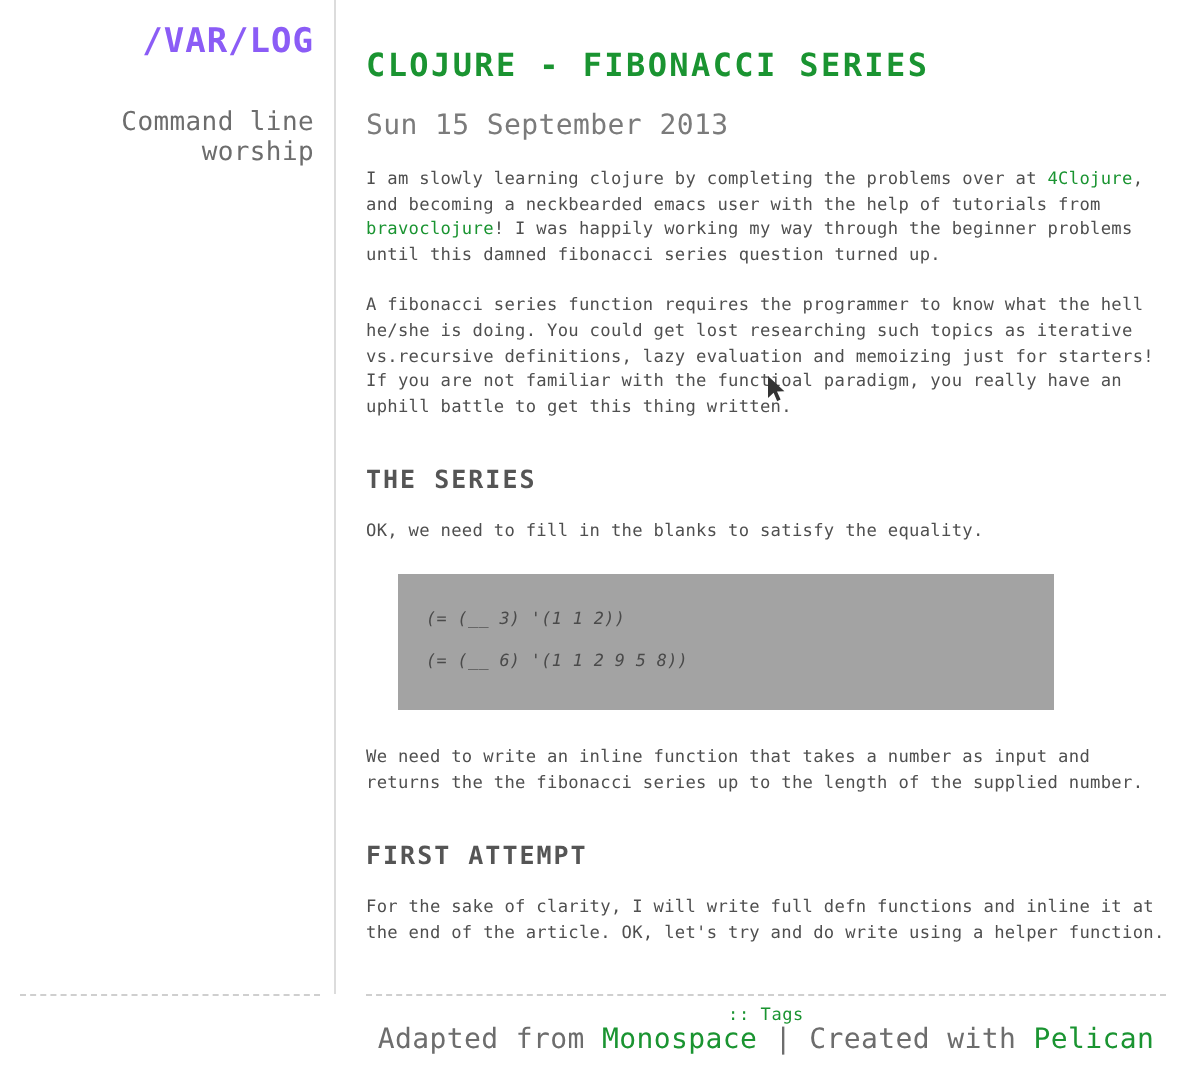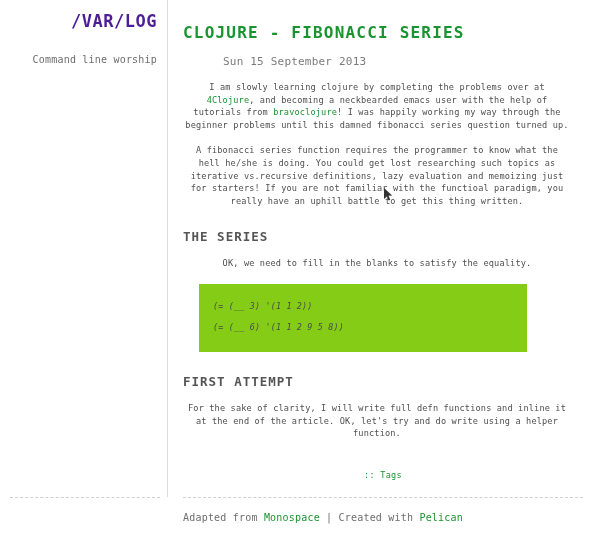--- a/index.html
+++ b/index.html
@@ -36,73 +36,72 @@
   .site-title {
     font-size: 17px;
     font-weight: bold;
     color: #1a9431;
     letter-spacing: 0.5px;
     line-height: 22px;
     margin: 0;
     padding-top: 4px;
   }
   .site-title a {
-    color: #4c1d95;
+    color: #8b5cf6;
     text-decoration: none;
   }
   .site-sub {
     margin-top: 22px;
-    font-size: 10px;
+    font-size: 13px;
     color: #6d6d6d;
     letter-spacing: 0.2px;
   }
   
   .main {
     position: absolute;
     left: 183px;
     top: 0;
     width: 400px;
     padding-top: 19px;
   }
   h1.post-title {
     font-size: 16px;
     font-weight: bold;
     color: #1a9431;
     letter-spacing: 1.2px;
     margin: 4px 0 0 0;
     line-height: 20px;
   }
   .post-date {
-    font-size: 11px;
+    font-size: 14px;
     color: #7b7b7b;
     margin-top: 12px;
     letter-spacing: 0.2px;
-    margin-left: 40px;
   }
   p.body-text {
     font-size: 8.6px;
     line-height: 12.6px;
     color: #4f4f4f;
-    margin: 13px 12px 0 0;
+    margin: 13px 0 0 0;
     letter-spacing: 0.15px;
-    text-align: center;
+    text-align: left;
   }
   p.body-text a {
     color: #1a9431;
     text-decoration: none;
   }
   h2.section {
     font-size: 12.5px;
     font-weight: bold;
     color: #555555;
     letter-spacing: 1px;
     margin: 22px 0 0 0;
   }
   .code-block {
-    background: #84cc16;
+    background: #a3a3a3;
     margin: 14px 0 18px 16px;
     padding: 12px 14px 14px 14px;
     width: 300px;
     box-sizing: content-box;
   }
   .code-line {
     font-size: 8.4px;
     line-height: 11px;
     color: #4a4a4a;
     font-style: italic;
@@ -133,22 +132,22 @@
     left: 183px;
     top: 497px;
     width: 400px;
     border-top: 1px dashed #cfcfcf;
   }
   .footer {
     position: absolute;
     left: 183px;
     top: 512px;
     width: 400px;
-    text-align: left;
-    font-size: 10px;
+    text-align: center;
+    font-size: 14px;
     color: #6d6d6d;
     letter-spacing: 0.2px;
   }
   .footer a {
     color: #1a9431;
     text-decoration: none;
   }
   
   .cursor {
     position: absolute;
@@ -183,20 +182,21 @@
 
     <h2 class="section">THE SERIES</h2>
 
     <p class="body-text">OK, we need to fill in the blanks to satisfy the equality.</p>
 
     <div class="code-block">
       <div class="code-line">(= (__ 3) '(1 1 2))</div>
       <div class="code-line">(= (__ 6) '(1 1 2 9 5 8))</div>
     </div>
 
+    <p class="body-text">We need to write an inline function that takes a number as input and returns the the fibonacci series up to the length of the supplied number.</p>
 
     <h2 class="section">FIRST ATTEMPT</h2>
 
     <p class="body-text">For the sake of clarity, I will write full defn functions and inline it at the end of the article. OK, let's try and do write using a helper function.</p>
 
     <div class="tags-row">
       <a href="#">:: Tags</a>
     </div>
   </div>
 

